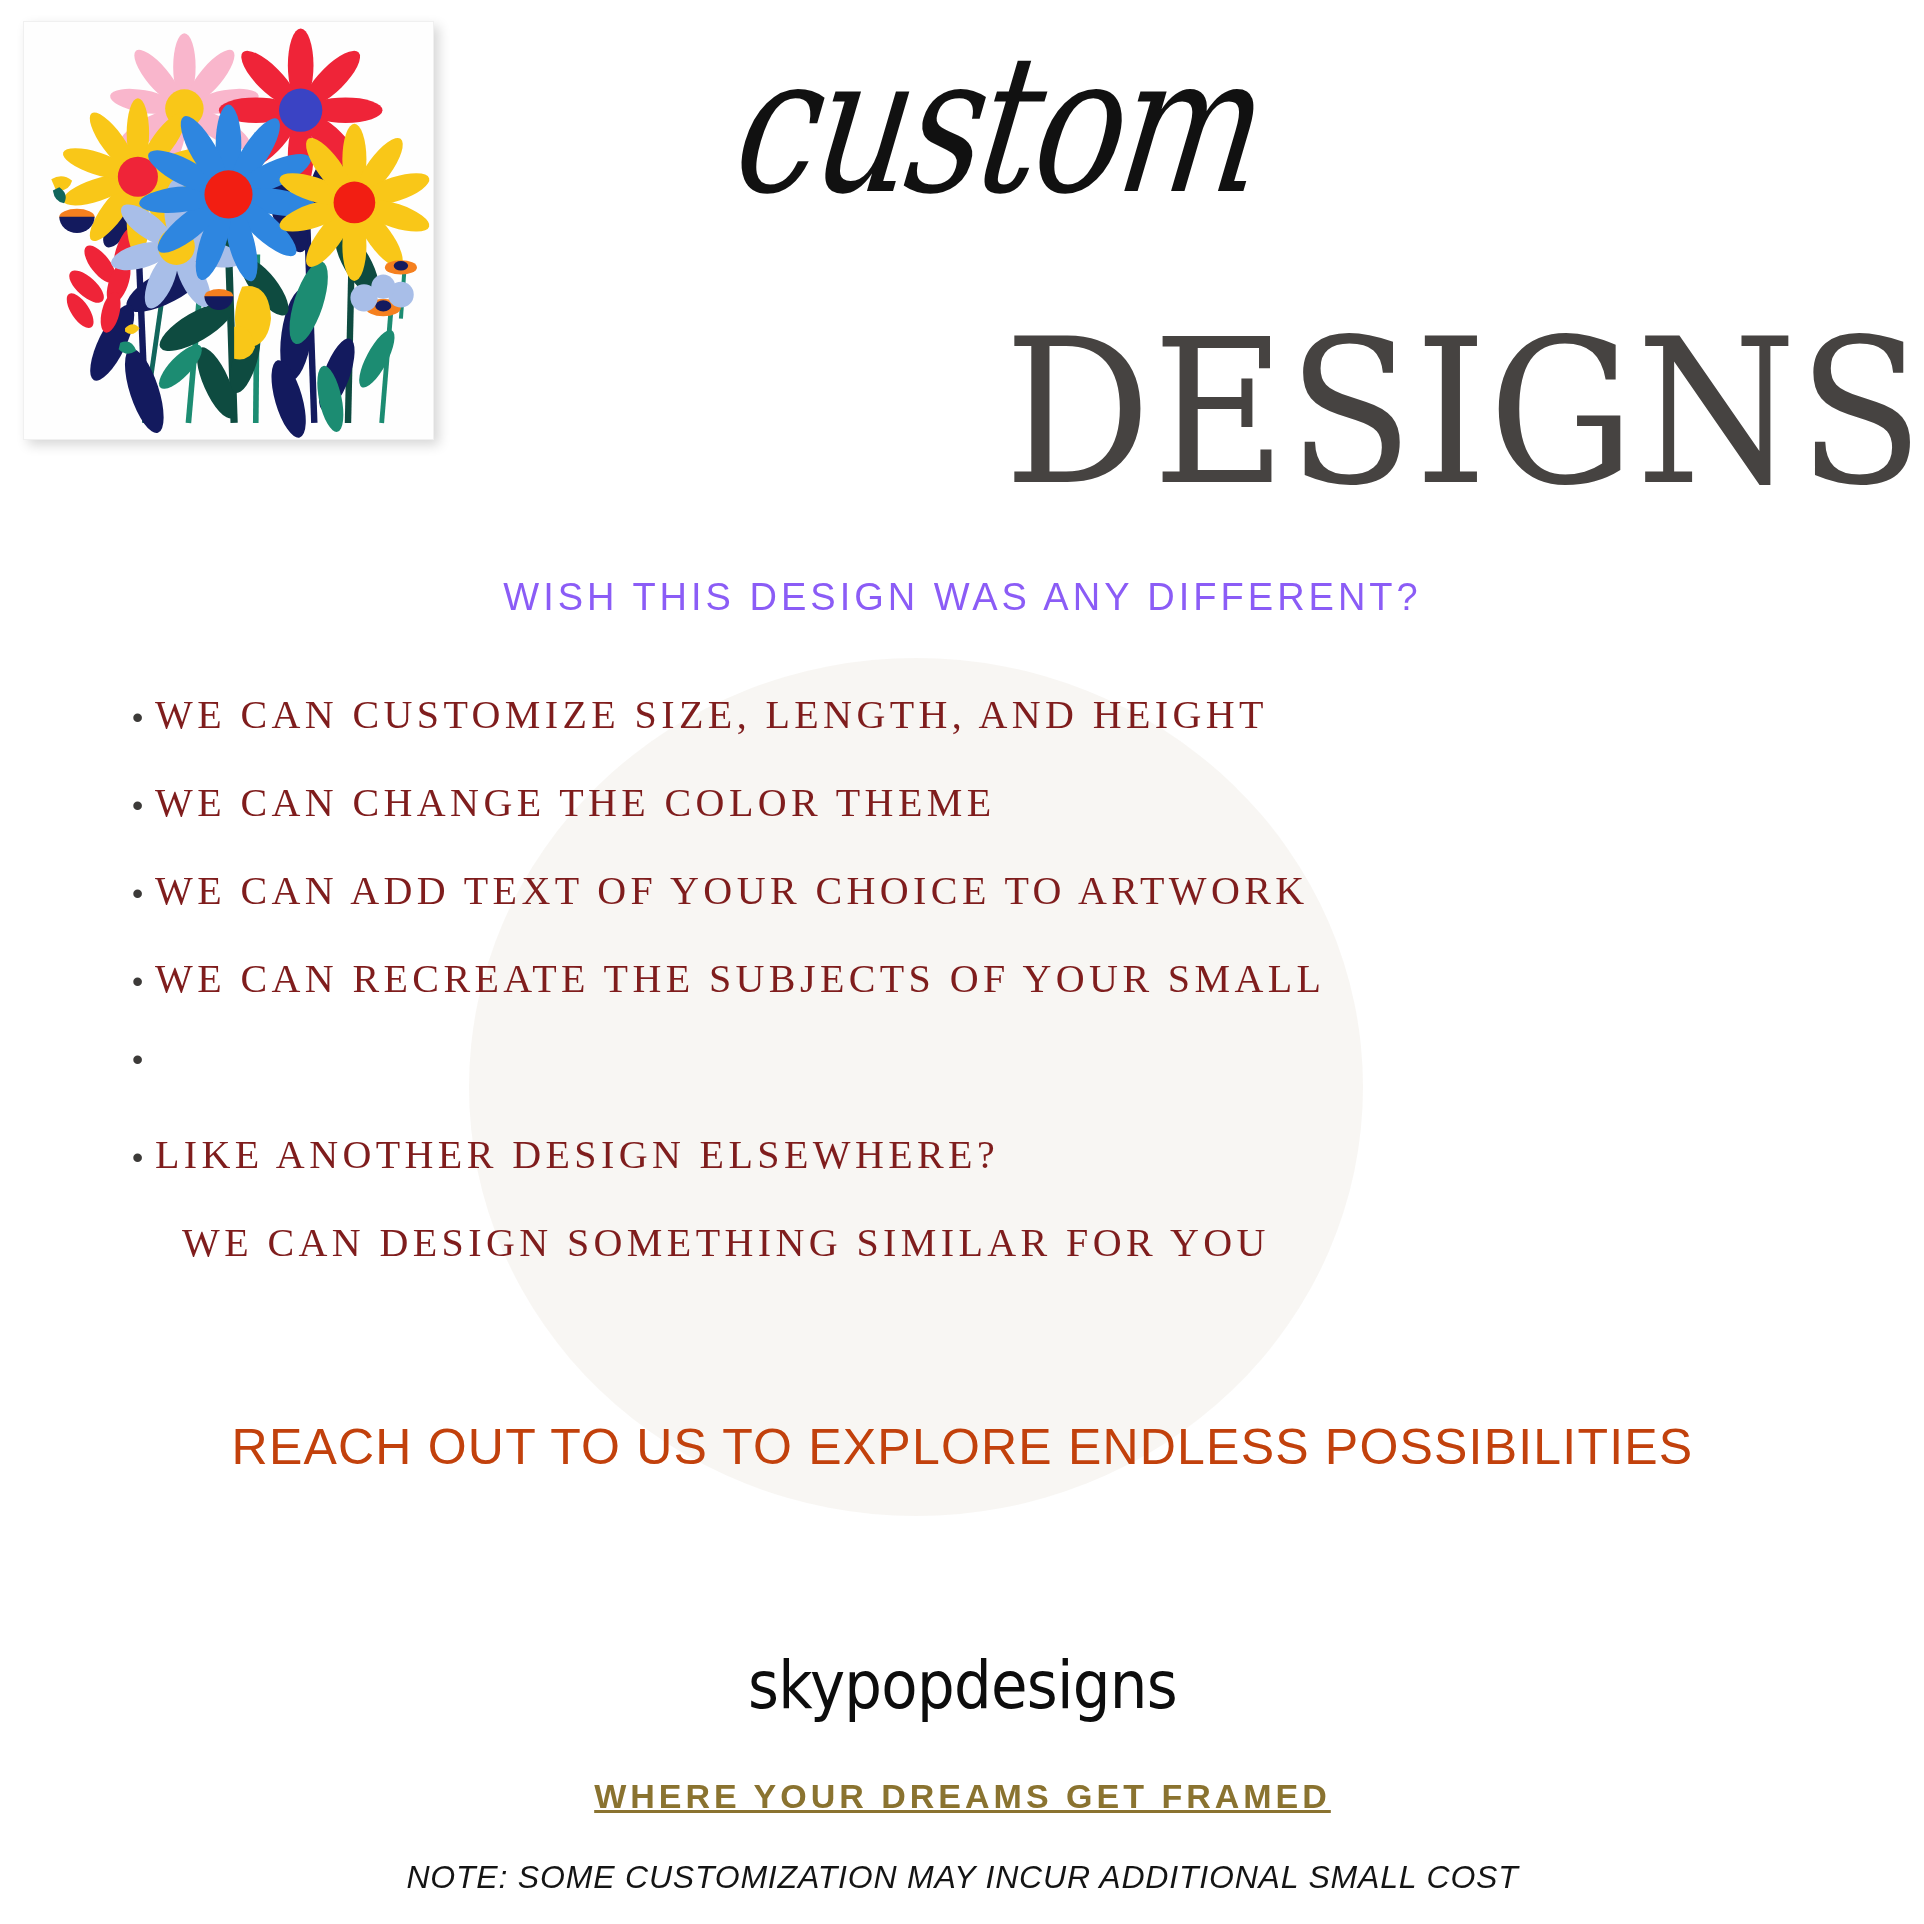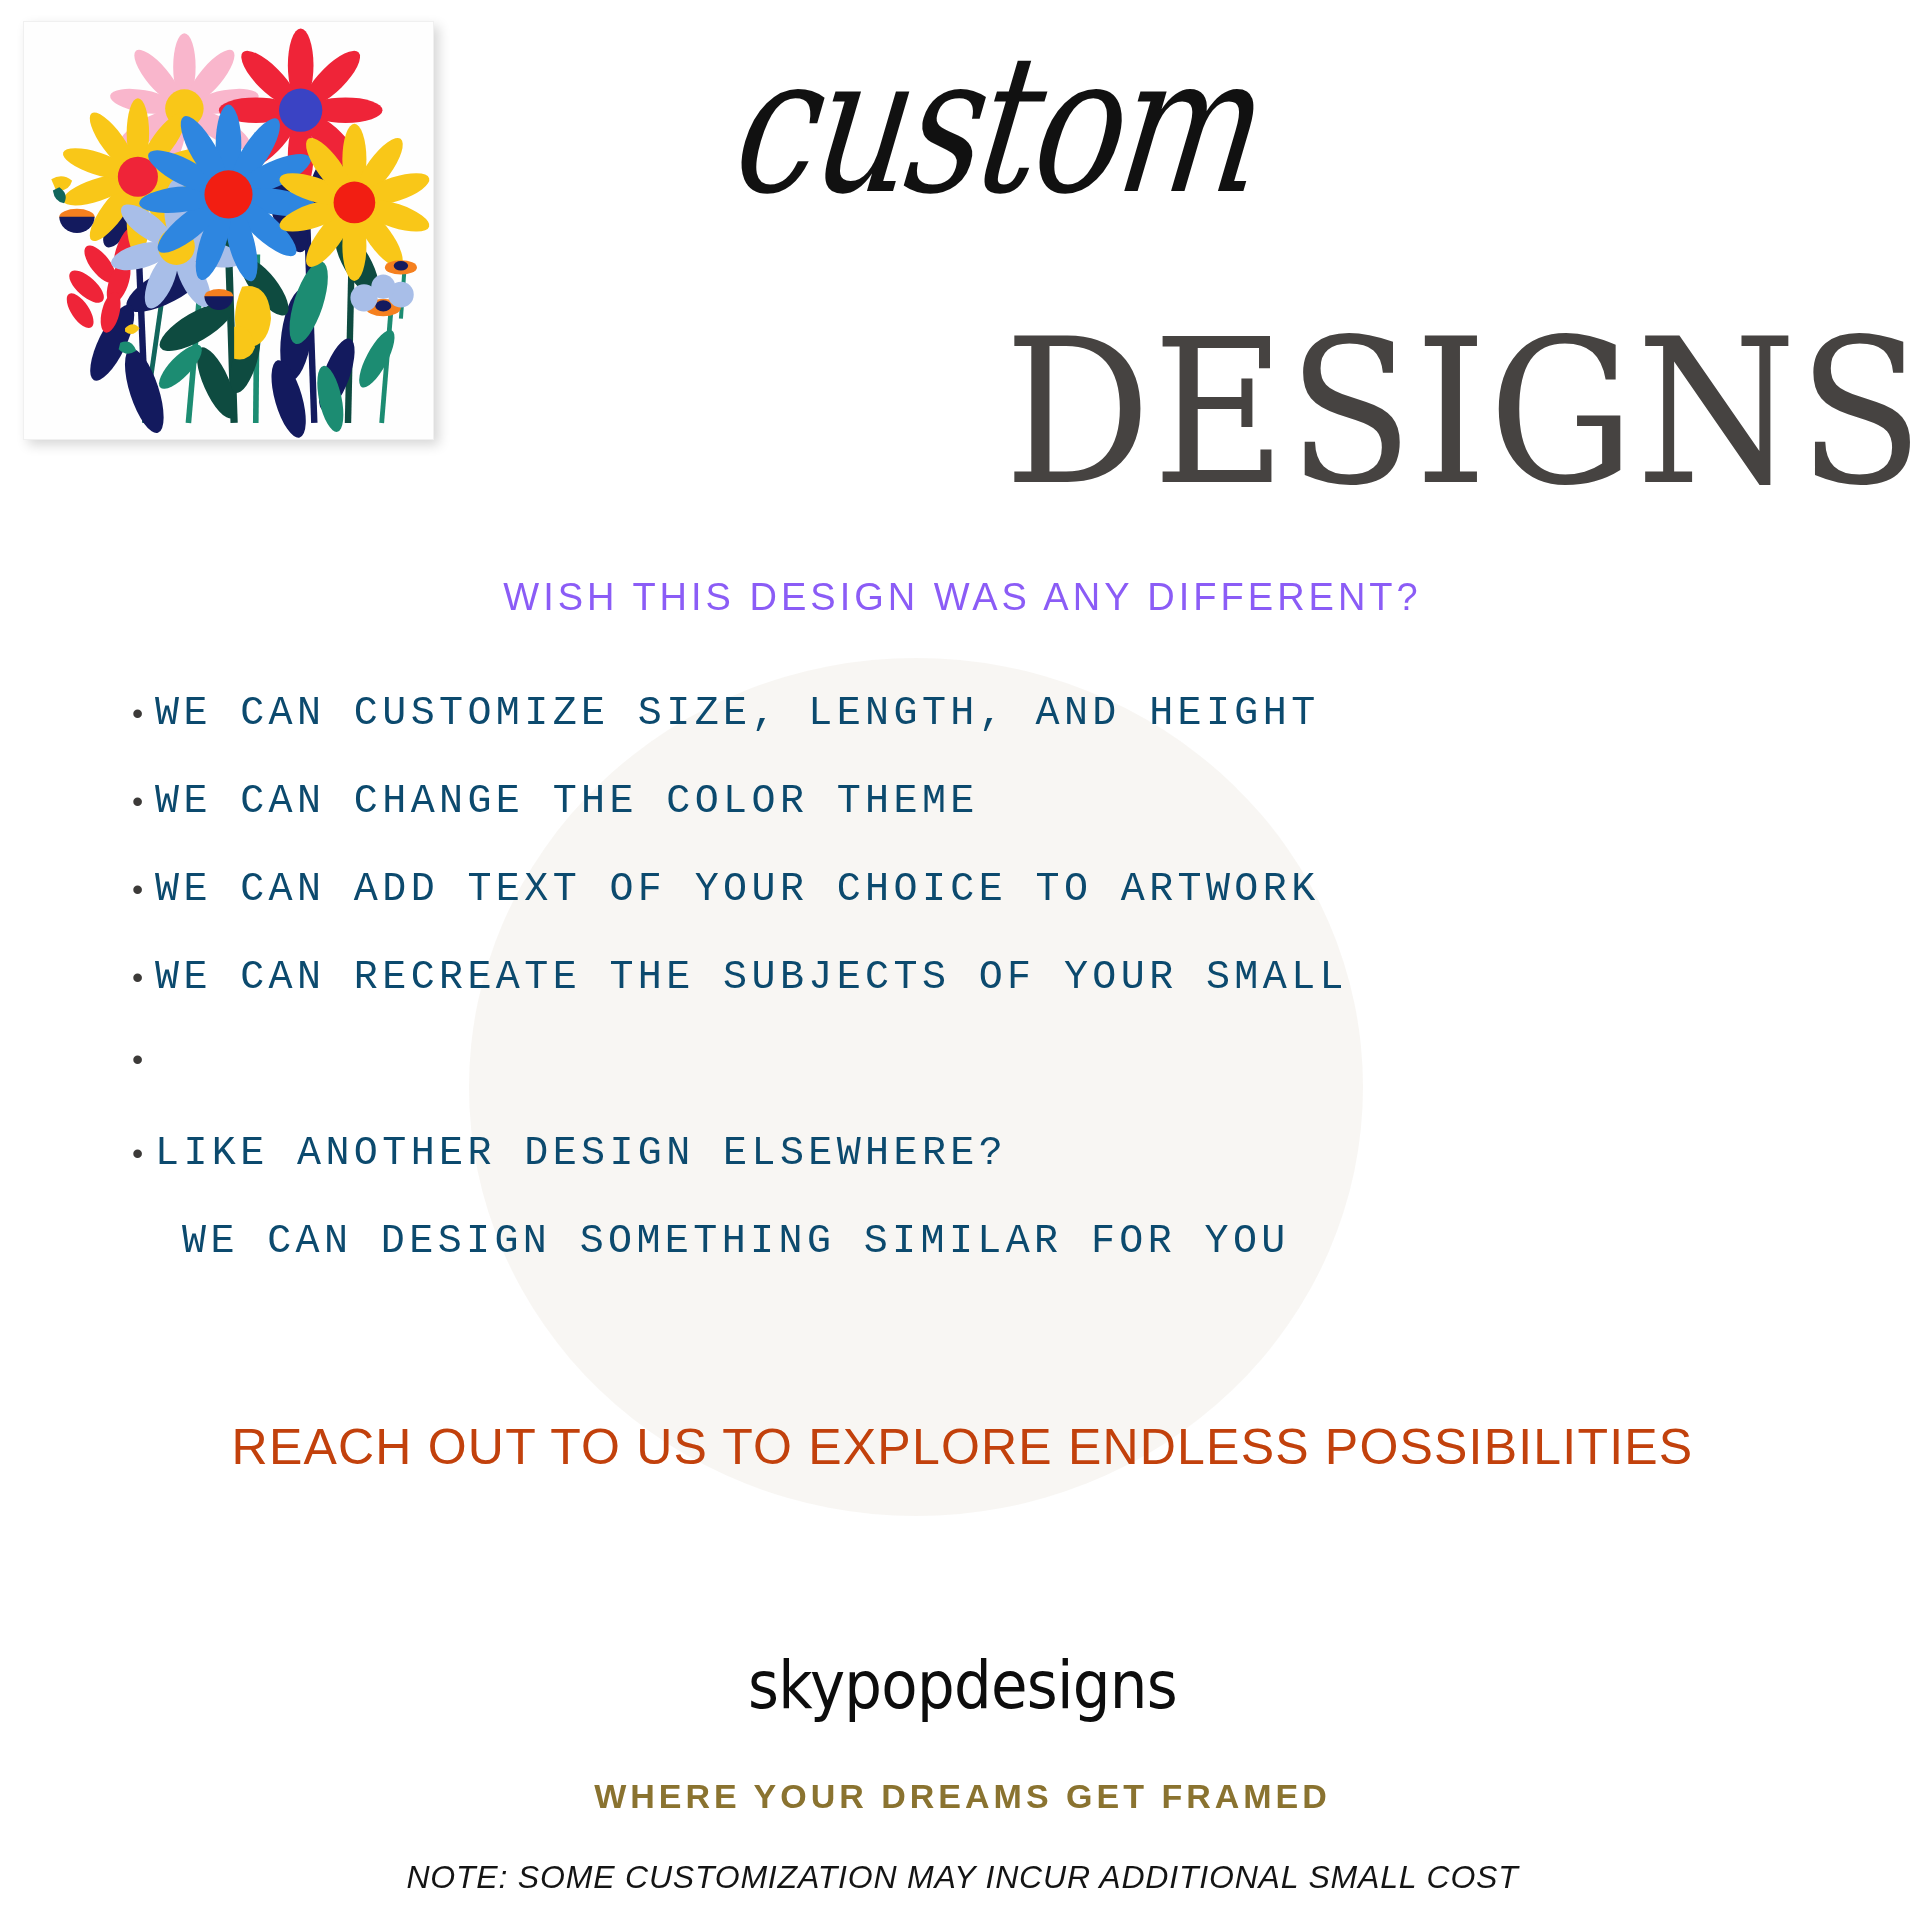--- a/index.html
+++ b/index.html
@@ -112,25 +112,25 @@
   }
   .benefit-bullet {
     width: 35px;
     flex: 0 0 35px;
     text-align: center;
     font-size: 32px;
     line-height: 1;
     color: #3c3a38;
   }
   .benefit-text {
-    font-family: Liberation Mono, monospace;
+    font-family: Liberation Serif, serif;
     font-weight: 400;
     font-size: 40px;
     letter-spacing: 4.4px;
-    color: #0c4a6e;
+    color: #7f1d1d;
     white-space: nowrap;
   }
   .benefit-row.continuation .benefit-bullet { visibility: hidden; }
   .benefit-row.continuation { height: 80px; }
   .benefit-row.continuation .benefit-text { padding-left: 27px; }
 
   
   #cta-line {
     left: 0; right: 0; top: 1418px;
     text-align: center;
@@ -156,20 +156,21 @@
   }
   #brand-tagline {
     left: 0; right: 0; top: 1777px;
     text-align: center;
     font-family: "Liberation Sans", sans-serif;
     font-weight: 700;
     font-size: 34px;
     letter-spacing: 4px;
     color: #8a7330;
     z-index: 4;
+    text-decoration: underline;
   }
   #footer-note {
     left: 0; right: 0; top: 1859px;
     text-align: center;
     font-family: "Liberation Sans", sans-serif;
     font-weight: 400;
     font-size: 32px;
     letter-spacing: 0.8px;
     color: #141414;
     z-index: 4;

